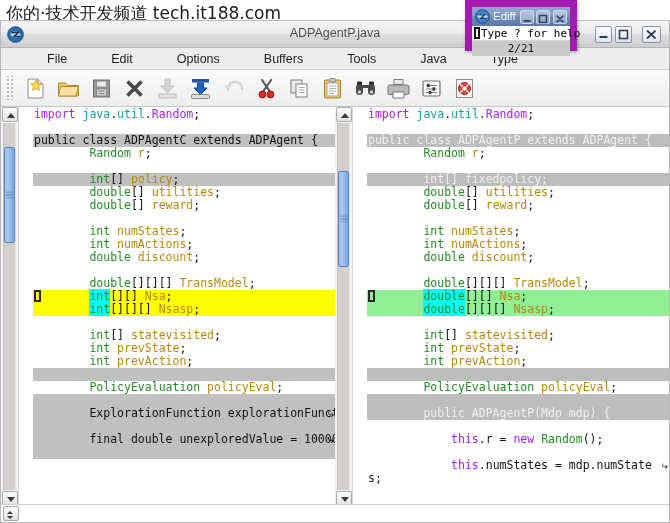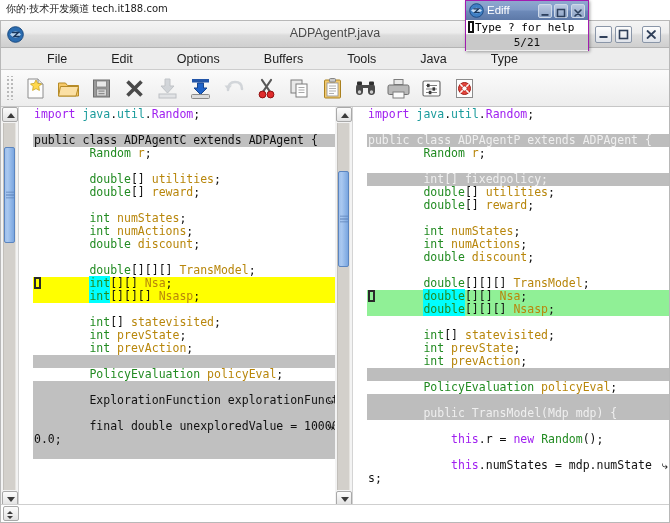--- a/index.html
+++ b/index.html
@@ -13,21 +13,21 @@
 
   
   #watermark-bar {
     position: absolute; left: 0; top: 0;
     width: 670px; height: 20px;
     background: #ffffff;
   }
   #watermark-text {
     position: absolute; left: 6px; top: 2px;
     font-family: "DejaVu Sans", sans-serif;
-    font-size: 10px;
+    font-size: 17px;
     color: #1a1a1a;
     letter-spacing: 0px;
     white-space: nowrap;
   }
 
   
   #main-window {
     position: absolute; left: 0; top: 20px;
     width: 670px; height: 503px;
     background: #dedede;
@@ -257,23 +257,23 @@
     width: 16px; height: 15px;
     background: linear-gradient(to bottom,#fcfcfc,#e2e2e2);
     border: 1px solid #a9a9a9;
     border-radius: 2px;
     cursor: pointer;
   }
 
   
   #ediff-window {
     position: absolute; left: 465px; top: 0px;
-    width: 124px; height: 51px;
+    width: 112px; height: 51px;
     background: #b91c1c;
-    border: 1px solid #a21caf;
+    border: 7px solid #a21caf;
     box-shadow: 1px 1px 3px rgba(0,0,0,0.35);
     z-index: 40;
   }
   #ediff-titlebar {
     position: relative;
     height: 19px;
     background: linear-gradient(to bottom,#8fa8cf 0%,#7e99c6 48%,#6d8ab9 52%,#5d79a8 100%);
   }
   #ediff-icon { position:absolute; left:3px; top:2px; width:15px; height:15px; }
   #ediff-title-text {
@@ -512,41 +512,41 @@
               </svg>
           </div>
         </div>
         <div class="fringe"></div>
         <div class="code" id="code-a">
             <div class="cline"><span class="kw">import </span><span class="pkg">java</span><span class="pun">.</span><span class="pkg">util</span><span class="pun">.</span><span class="kw">Random</span><span class="pun">;</span></div>
             <div class="cline"></div>
             <div class="cline hl-gray"><span class="pun">public class ADPAgentC extends ADPAgent {</span></div>
             <div class="cline"><span class="pun">        </span><span class="typ">Random</span><span class="var"> r</span><span class="pun">;</span></div>
             <div class="cline"></div>
+            <div class="cline hl-gray"><span class="pun">        </span><span class="typ">int</span><span class="pun">[] </span><span class="var">policy</span><span class="pun">;</span></div>
             <div class="cline"><span class="pun">        </span><span class="typ">double</span><span class="pun">[] </span><span class="var">utilities</span><span class="pun">;</span></div>
             <div class="cline"><span class="pun">        </span><span class="typ">double</span><span class="pun">[] </span><span class="var">reward</span><span class="pun">;</span></div>
             <div class="cline"></div>
             <div class="cline"><span class="pun">        </span><span class="typ">int</span><span class="var"> numStates</span><span class="pun">;</span></div>
             <div class="cline"><span class="pun">        </span><span class="typ">int</span><span class="var"> numActions</span><span class="pun">;</span></div>
             <div class="cline"><span class="pun">        </span><span class="typ">double</span><span class="var"> discount</span><span class="pun">;</span></div>
             <div class="cline"></div>
             <div class="cline"><span class="pun">        </span><span class="typ">double</span><span class="pun">[][][] </span><span class="var">TransModel</span><span class="pun">;</span></div>
             <div class="cline hl-yellow"><span class="cursor-box"></span><span class="pun">        </span><span class="typ cyan">int</span><span class="pun">[][] </span><span class="var">Nsa</span><span class="pun">;</span></div>
             <div class="cline hl-yellow"><span class="pun">        </span><span class="typ cyan">int</span><span class="pun">[][][] </span><span class="var">Nsasp</span><span class="pun">;</span></div>
             <div class="cline"></div>
             <div class="cline"><span class="pun">        </span><span class="typ">int</span><span class="pun">[] </span><span class="var">statevisited</span><span class="pun">;</span></div>
             <div class="cline"><span class="pun">        </span><span class="typ">int</span><span class="var"> prevState</span><span class="pun">;</span></div>
             <div class="cline"><span class="pun">        </span><span class="typ">int</span><span class="var"> prevAction</span><span class="pun">;</span></div>
             <div class="cline hl-gray"></div>
             <div class="cline"><span class="pun">        </span><span class="typ">PolicyEvaluation</span><span class="var"> policyEval</span><span class="pun">;</span></div>
             <div class="cline hl-gray"></div>
             <div class="cline hl-gray"><span class="pun">        ExplorationFunction explorationFuncti</span><span class="wrap-mark" style="right: 1px; position: absolute; left: auto;">⤷</span></div>
             <div class="cline hl-gray"></div>
             <div class="cline hl-gray"><span class="pun">        final double unexploredValue = 100000</span><span class="wrap-mark" style="right: 1px; position: absolute; left: auto;">⤷</span></div>
-            <div class="cline hl-gray"><span class="pun">0.0;</span></div>
             <div class="cline hl-gray"></div>
           </div>
       </div>
       <div class="modeline">
         <span class="ml-seg">A:</span>
         <span class="ml-seg">--:---</span>
         <span class="ml-seg ml-file">ADPAgentC.java</span>
         <span class="ml-seg">4%</span>
         <span class="ml-seg">L20</span>
         <span class="ml-seg">CVS:1.5</span>
@@ -591,21 +591,21 @@
             <div class="cline"><span class="pun">        </span><span class="typ">double</span><span class="pun">[][][] </span><span class="var">TransModel</span><span class="pun">;</span></div>
             <div class="cline hl-green"><span class="cursor-box"></span><span class="pun">        </span><span class="typ cyan">double</span><span class="pun">[][] </span><span class="var">Nsa</span><span class="pun">;</span></div>
             <div class="cline hl-green"><span class="pun">        </span><span class="typ cyan">double</span><span class="pun">[][][] </span><span class="var">Nsasp</span><span class="pun">;</span></div>
             <div class="cline"></div>
             <div class="cline"><span class="pun">        </span><span class="typ">int</span><span class="pun">[] </span><span class="var">statevisited</span><span class="pun">;</span></div>
             <div class="cline"><span class="pun">        </span><span class="typ">int</span><span class="var"> prevState</span><span class="pun">;</span></div>
             <div class="cline"><span class="pun">        </span><span class="typ">int</span><span class="var"> prevAction</span><span class="pun">;</span></div>
             <div class="cline hl-gray2"></div>
             <div class="cline"><span class="pun">        </span><span class="typ">PolicyEvaluation</span><span class="var"> policyEval</span><span class="pun">;</span></div>
             <div class="cline hl-gray2"></div>
-            <div class="cline hl-gray2"><span class="dim">        public TransModel(Mdp mdp) {</span></div>
+            <div class="cline hl-gray2"><span class="dim">        public ADPAgentP(Mdp mdp) {</span></div>
             <div class="cline"></div>
             <div class="cline"><span class="pun">            </span><span class="kw">this</span><span class="pun">.r = </span><span class="kw">new</span><span class="pun"> </span><span class="typ">Random</span><span class="pun">();</span></div>
             <div class="cline"></div>
             <div class="cline"><span class="pun">            </span><span class="kw">this</span><span class="pun">.numStates = mdp.numState</span><span class="wrap-mark" style="right: 1px; position: absolute; left: auto;">⤷</span></div>
             <div class="cline"><span class="pun">s;</span></div>
           </div>
       </div>
       <div class="modeline">
         <span class="ml-seg">B:</span>
         <span class="ml-seg">--:---</span>
@@ -652,15 +652,15 @@
       <svg width="12" height="12" viewBox="0 0 12 12">
           <path d="M3 3 L9 9 M9 3 L3 9" stroke="#2c3f5c" stroke-width="1.6" stroke-linecap="round"></path>
         </svg>
     </div>
   </div>
   <div id="ediff-body">
     <div id="ediff-msg">
       <span id="ediff-cursor"></span>
       <span>Type ? for help</span>
     </div>
-    <div id="ediff-modeline">5/21</div>
+    <div id="ediff-modeline">2/21</div>
   </div>
 </div>
 
 </body></html>

